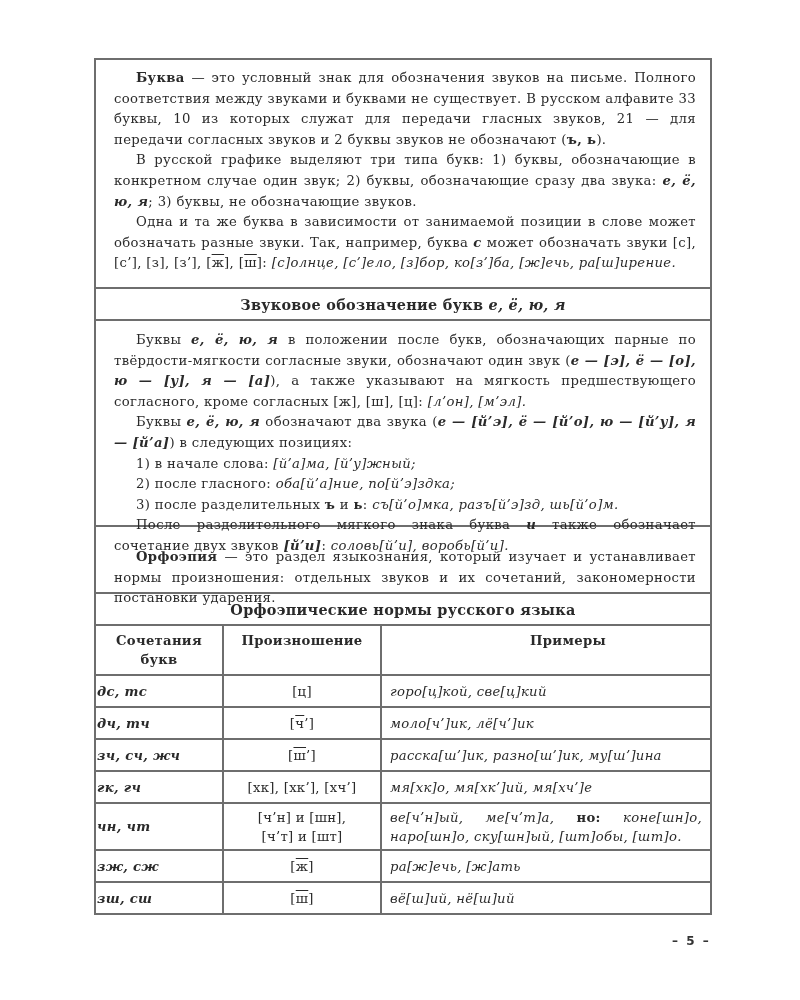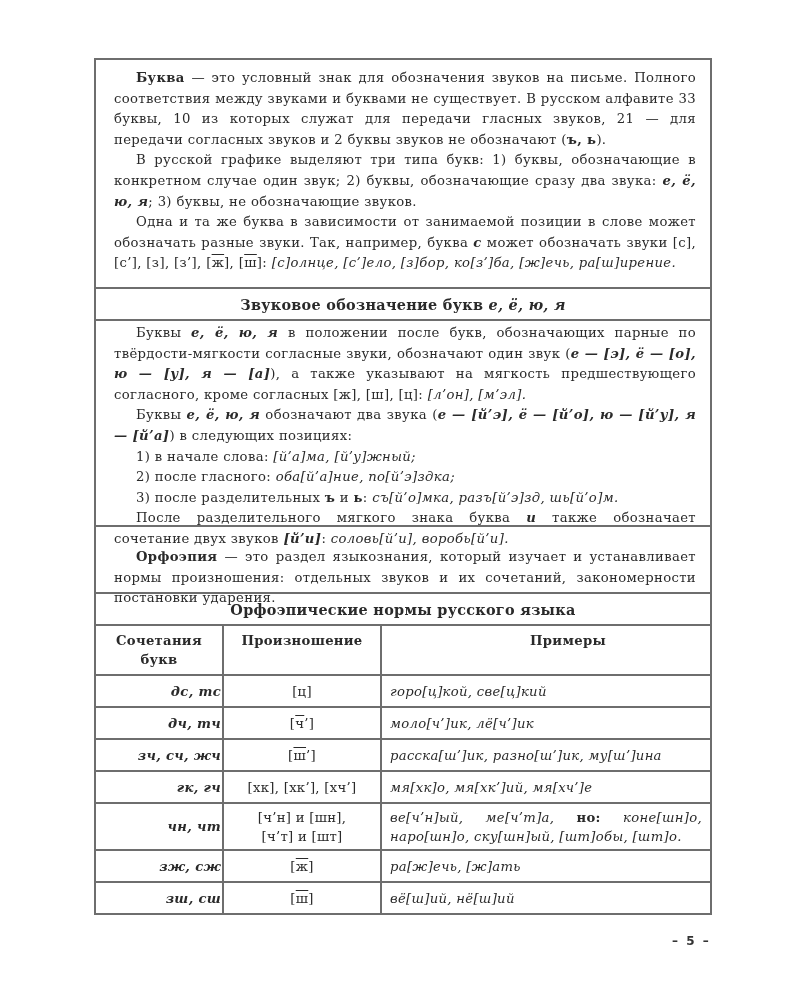--- a/index.html
+++ b/index.html
@@ -12,30 +12,30 @@
   p { margin: 0; font-size: 13.2px; line-height: 20.6px; text-align: justify; letter-spacing: 0.35px; }
   p.ind { text-indent: 22px; }
   p.list { padding-left: 22px; }
   .title { text-align: center; font-weight: bold; font-size: 14.4px; padding: 7px 0 6px 0;
            letter-spacing: 0.3px; border-bottom: 2px solid #6e6e6e; }
   b { font-weight: bold; }
   i { font-style: italic; }
   .bi { font-weight: bold; font-style: italic; }
   .ov { text-decoration: overline; }
   .s1 { height: 229px; }
-  .s2 { height: 206px; padding-top: 2px; }
+  .s2 { height: 206px; padding-top: 9px; }
   .s3 { height: 67px; padding-top: 20px; }
   table { border-collapse: collapse; width: 100%; border-radius: 19px; }
   th, td { border: 2px solid #6e6e6e; font-size: 13.2px; line-height: 19px; letter-spacing: 0.3px; }
   tr:first-child th, tr:first-child td { border-top: none; }
   th:first-child, td:first-child { border-left: none; }
   th:last-child, td:last-child { border-right: none; padding-left: 48px; }
   tr:last-child td { border-bottom: none; margin-left: 35px; }
   th { font-weight: bold; vertical-align: top; padding: 5px 4px 5px 4px; height: 36px; }
-  td.c1 { width: 118px; text-align: right; font-weight: bold; font-style: italic; }
+  td.c1 { width: 118px; text-align: left; font-weight: bold; font-style: italic; }
   td.c2 { width: 148px; text-align: center; }
   td.c3 { padding: 0 8px; font-style: italic; }
   tr.r td { height: 28px; }
   tr.r2 td { height: 43px; }
   td.c3 .up { font-style: normal; font-weight: bold; margin-top: 32px; }
   .pagenum { position: absolute; left: 672px; top: 934px; font-family: "DejaVu Sans", sans-serif;
              font-size: 12px; font-weight: bold; color: #333; letter-spacing: 2px; }
 </style>
 </head>
 <body>

